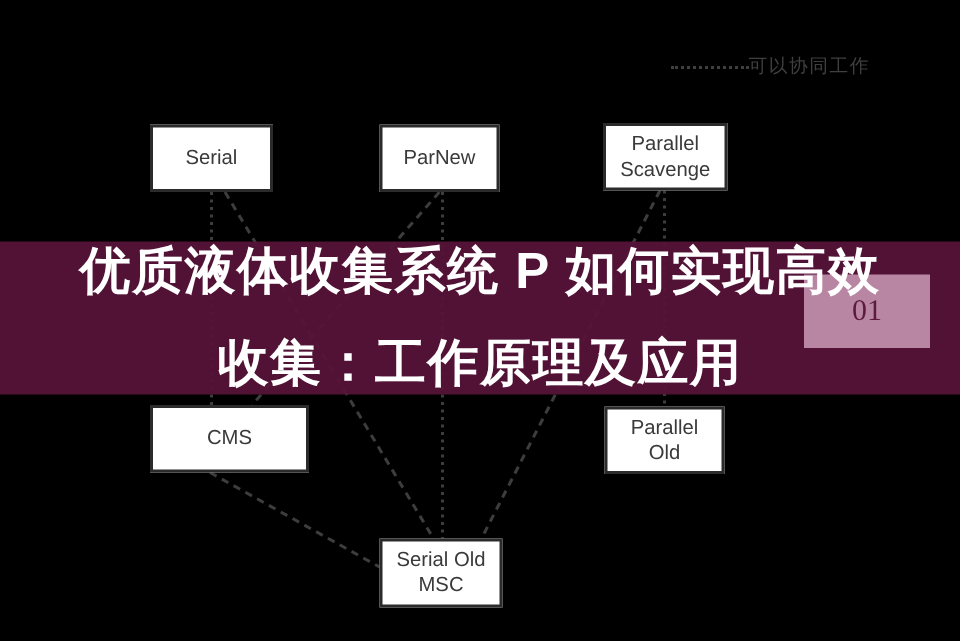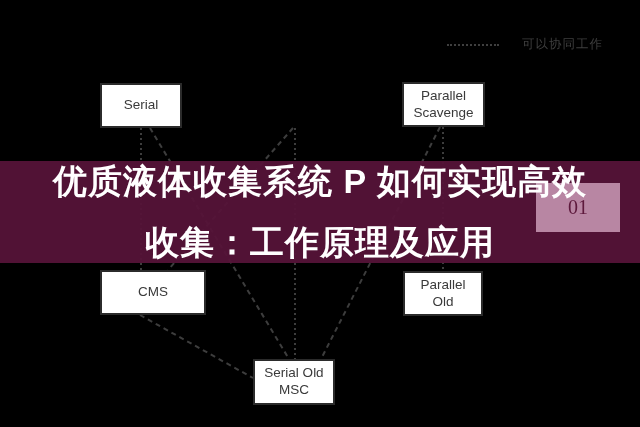--- a/index.html
+++ b/index.html
@@ -3,21 +3,21 @@
 <meta charset="utf-8">
 <style>
   html,body{margin:0;padding:0;background:#000;}
   #stage{
     position:relative;width:640px;height:427px;background:#000;overflow:hidden;
     font-family:"Liberation Sans","DejaVu Sans",sans-serif;
   }
   
   #edges-svg{position:absolute;left:0;top:0;z-index:1;}
   
-  .legend{position:absolute;left:447px;top:36px;z-index:3;display:flex;align-items:center;gap:23px;}
+  .legend{position:absolute;left:447px;top:36px;z-index:3;display:flex;align-items:center;gap:0;}
   .legend-line{display:inline-block;width:52px;height:0;border-top:2px dotted #3f3f3f;}
   .legend-label{color:#3f3f3f;font-size:12.5px;letter-spacing:1px;}
   
   .node{
     position:absolute;z-index:3;background:#ffffff;border:2px solid #2b2b2b;
     color:#3a3a3a;font-size:13.5px;line-height:1.25;
     display:flex;flex-direction:column;align-items:center;justify-content:center;
     text-align:center;box-sizing:border-box;
   }
   #node-serial          {left:100px;top:83px; width:82px;height:45px;justify-content:center;}
@@ -60,20 +60,23 @@
 
   <div class="legend">
     <span class="legend-line"></span>
     <span class="legend-label">可以协同工作</span>
   </div>
 
   <div class="node" id="node-serial">
     <span>Serial</span>
   </div>
 
+  <div class="node" id="node-parnew">
+    <span>ParNew</span>
+  </div>
 
   <div class="node" id="node-parallel-scavenge">
     <span>Parallel</span>
     <span>Scavenge</span>
   </div>
 
   <div class="node" id="node-cms">
     <span>CMS</span>
   </div>
 

